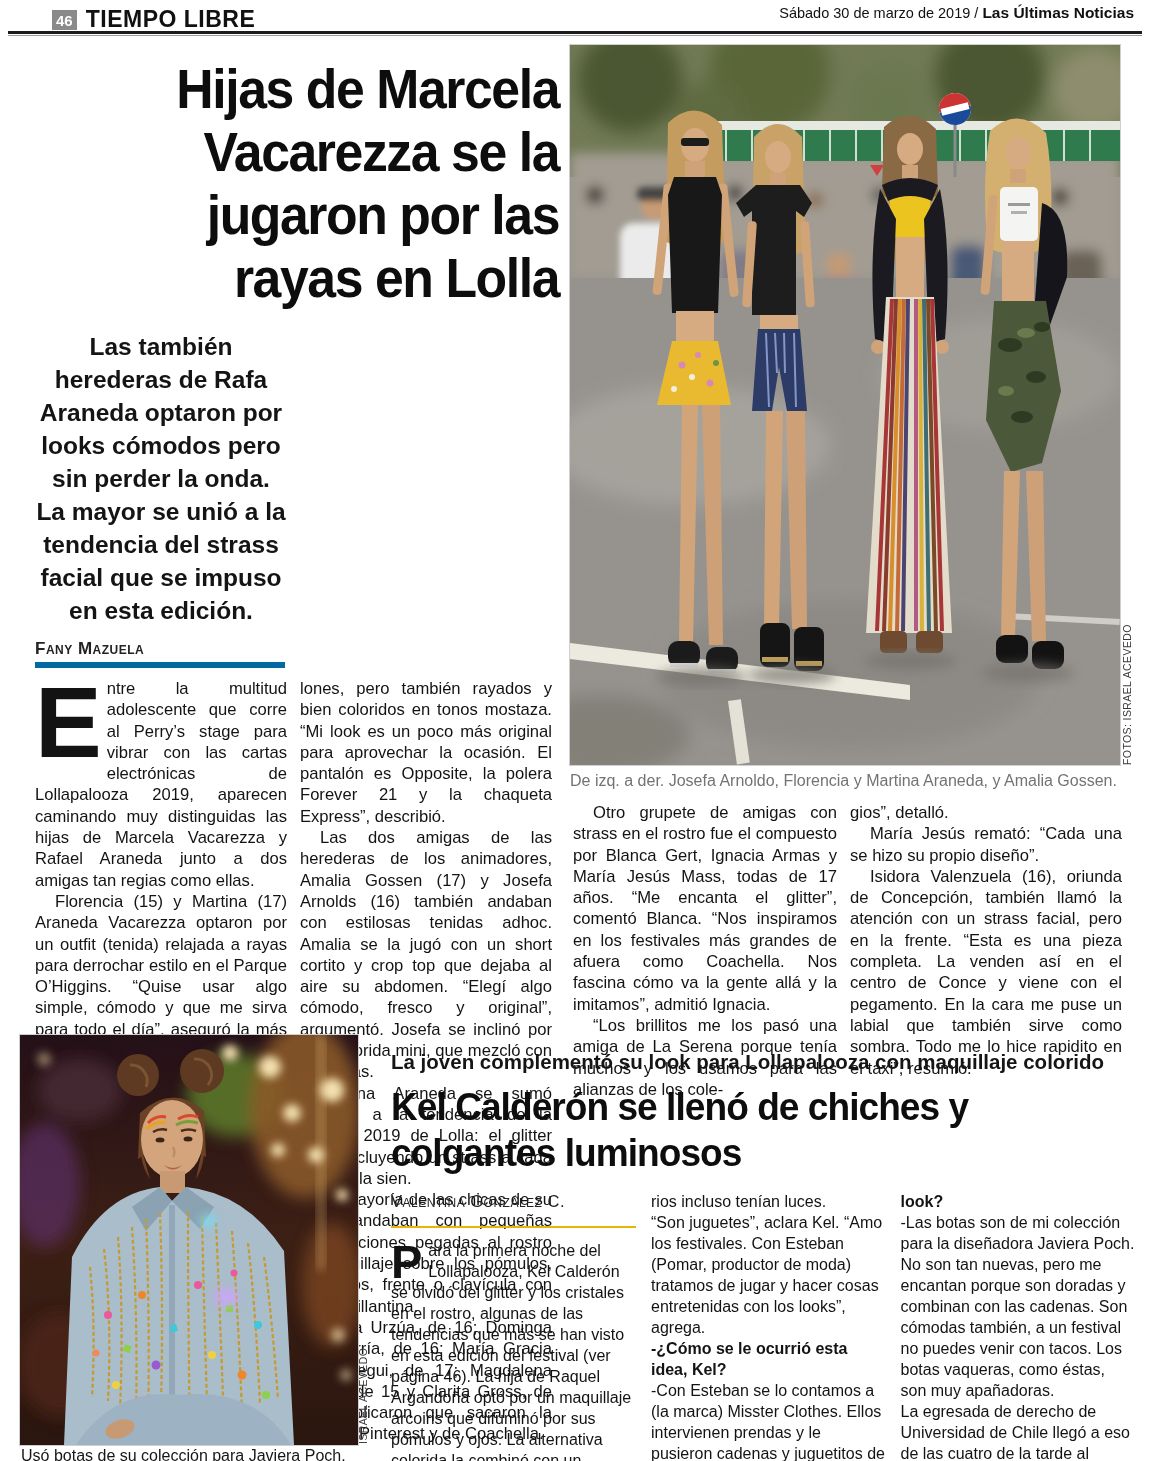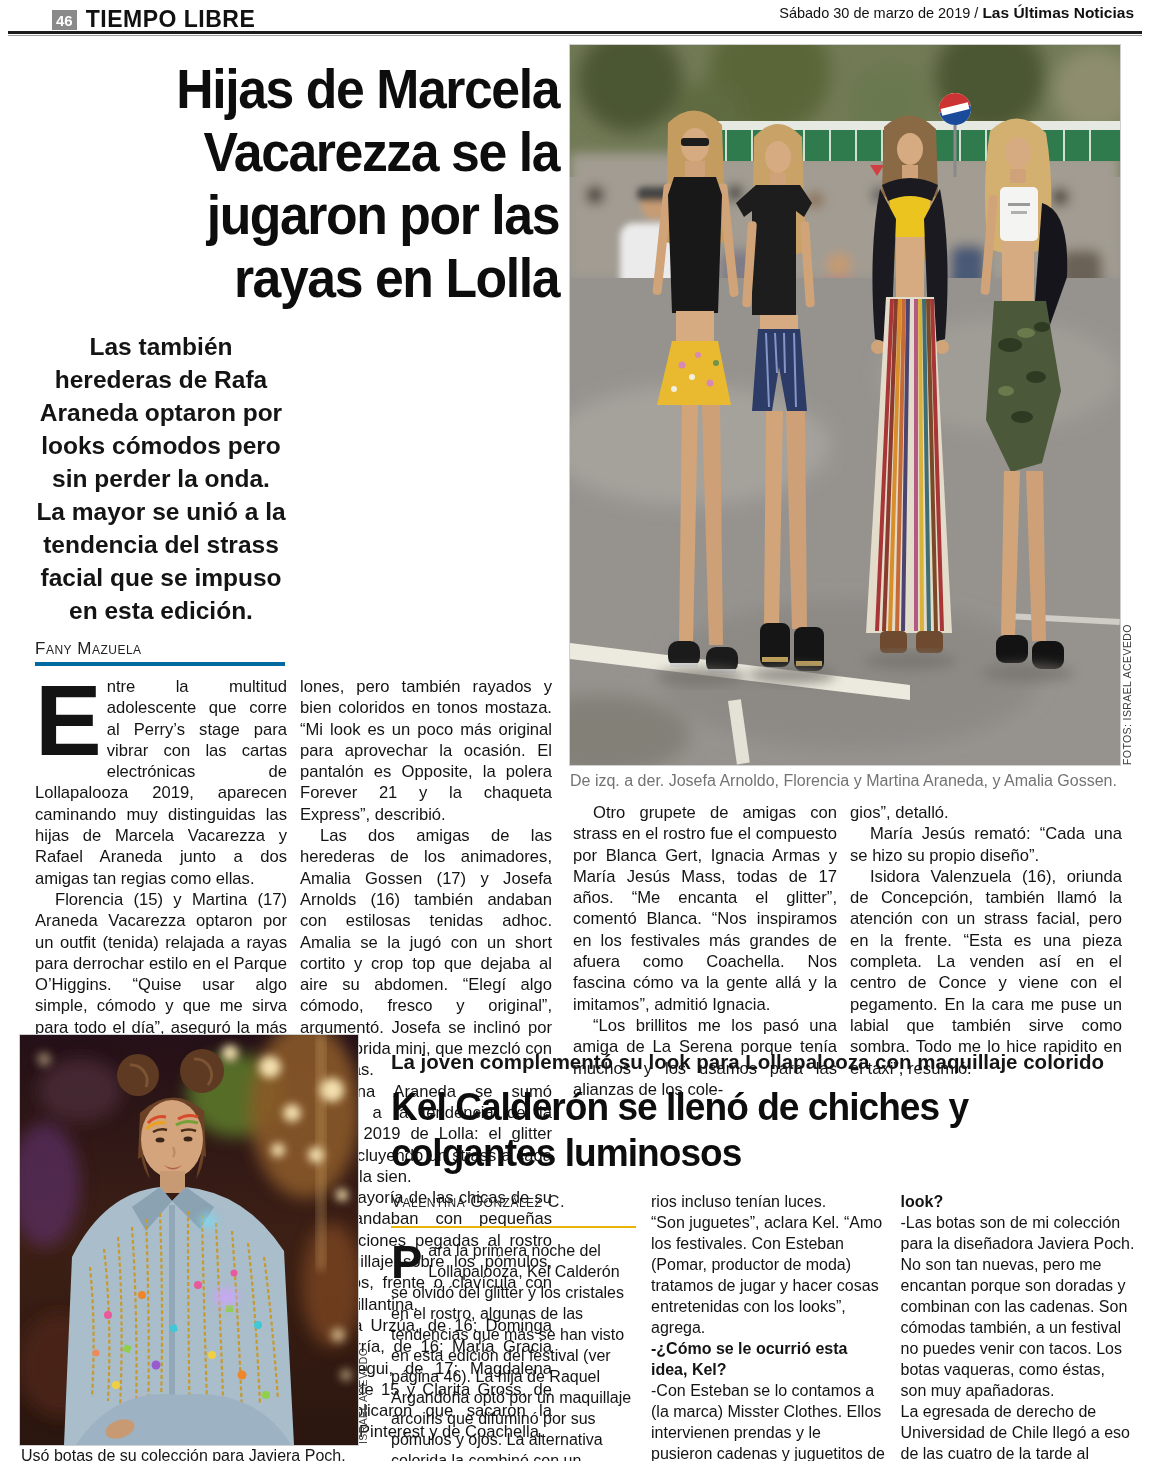--- a/index.html
+++ b/index.html
@@ -17,22 +17,22 @@
   .hdr-rule{position:absolute;left:8px;right:8px;top:31px;border-top:3px solid #1c1c1c;}
   .hdr-rule::after{content:"";display:block;margin-top:1px;border-top:1px solid #9a9a9a;}
   
   .a1-left{position:absolute;left:35px;top:48px;width:524px;}
   .kicker{font-size:20.5px;font-weight:600;color:#151515;}
   .headline1{margin:10px 0 0 19px;width:505px;text-align:right;font-weight:700;
              font-size:55px;line-height:63px;letter-spacing:-1.5px;color:#0d0d0d;
              transform:scaleX(.94);transform-origin:100% 0;}
   .lead{width:252px;margin-top:20px;text-align:center;font-weight:700;
         font-size:24.5px;line-height:33px;color:#141414;}
-  .byline{width:250px;margin-top:12px;padding-bottom:3px;border-bottom:4px solid #0369a1;
-          font-variant:small-caps;font-size:17px;letter-spacing:.5px;color:#222;}
+  .byline{width:250px;margin-top:12px;padding-bottom:3px;border-bottom:6px solid #0369a1;
+          font-variant:small-caps;font-size:17px;letter-spacing:.5px;color:#222;font-weight:bold;}
   .bodycols{display:flex;gap:13px;margin-top:10px;}
   .bcol{width:252px;text-align:justify;font-size:16.6px;line-height:21.3px;color:#131313;}
   .bcol p{margin:0;text-indent:20px;}
   .bcol p.noindent{text-indent:0;}
   .dropcap{float:left;font-size:100px;line-height:84px;font-weight:700;margin:2px 7px 0 0;
            letter-spacing:-2px;}
   
   .a1-right{position:absolute;left:570px;top:45px;width:552px;}
   .photo-main{margin:0;width:550px;height:720px;overflow:hidden;outline:1px solid #cfcfcf;}
   .photo-main svg{display:block;}

